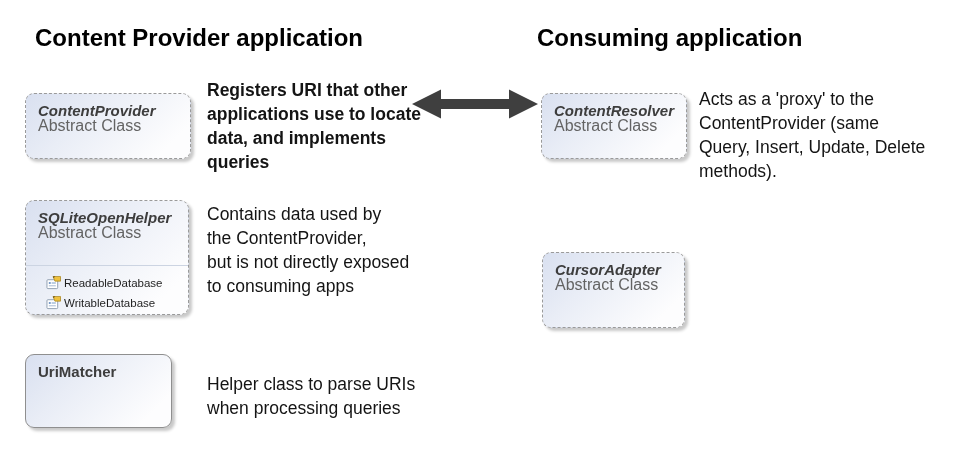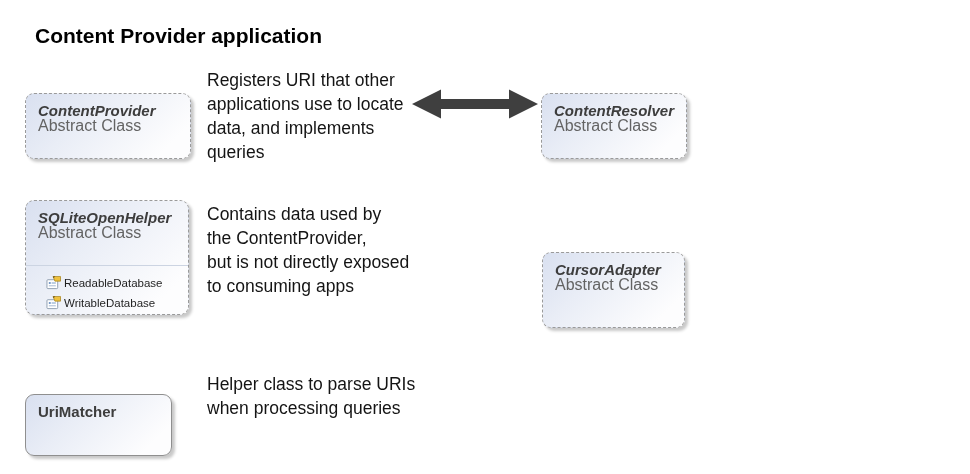--- a/index.html
+++ b/index.html
@@ -1,19 +1,19 @@
 <!DOCTYPE html>
 <html><head>
 <meta charset="utf-8">
 <style>
   html,body{margin:0;padding:0;background:#fff;}
   body{font-family:"Liberation Sans", sans-serif;}
   .stage{position:relative;width:970px;height:474px;background:#ffffff;overflow:hidden;}
 
-  .heading{position:absolute;font-size:21px;font-weight:bold;color:#000;letter-spacing:0;}
+  .heading{position:absolute;font-size:24px;font-weight:bold;color:#000;letter-spacing:0;}
 
   .clsbox{position:absolute;border-radius:9px;
     background:linear-gradient(135deg,#d9e0f0 0%,#e9edf6 35%,#fdfdfe 85%);
     box-shadow:3px 3px 3px #c9c9c9;
     padding:9px 10px 0 12px;box-sizing:border-box;}
   .clsbox.abstract{border:1px dashed #9a9a9a;}
   .clsbox.concrete{border:1px solid #8f8f8f;}
   .cls-title{font-size:15px;font-weight:bold;font-style:italic;color:#3d3d3d;line-height:15px;}
   .cls-title.upright{font-style:normal;}
   .cls-stereotype{font-size:16px;color:#636363;line-height:15px;}
@@ -27,40 +27,45 @@
     white-space:pre-line;}
 
   .arrow{position:absolute;}
 </style>
 </head>
 <body>
 
 <div class="stage">
 
   <div class="heading" style="left:35px;top:24px;">Content Provider application</div>
+  <div class="heading" style="left:537px;top:24px;">Consuming application</div>
 
   <div class="clsbox abstract" style="left:25px;top:93px;width:166px;height:66px;">
     <div class="cls-title">ContentProvider</div>
     <div class="cls-stereotype">Abstract Class</div>
   </div>
 
-  <div class="desc" style="left:207px;top:68px;width:230px;">Registers URI that other
+  <div class="desc" style="left:207px;top:78px;width:230px;font-weight:bold;">Registers URI that other
 applications use to locate
 data, and implements
 queries</div>
 
   <svg class="arrow" style="left:412px;top:89px;" width="126" height="30" viewBox="0 0 126 30">
     <polygon points="0,15 29,0.5 29,10 97,10 97,0.5 126,15 97,29.5 97,20 29,20 29,29.5" fill="#3f3f3f"></polygon>
   </svg>
 
   <div class="clsbox abstract" style="left:541px;top:93px;width:146px;height:66px;">
     <div class="cls-title">ContentResolver</div>
     <div class="cls-stereotype">Abstract Class</div>
   </div>
 
+  <div class="desc" style="left:699px;top:87px;width:260px;">Acts as a 'proxy' to the
+ContentProvider (same
+Query, Insert, Update, Delete
+methods).</div>
 
   <div class="clsbox abstract" style="left:25px;top:200px;width:164px;height:115px;">
     <div class="cls-title">SQLiteOpenHelper</div>
     <div class="cls-stereotype">Abstract Class</div>
     <div class="members">
       <div class="member-row">
         <svg width="15" height="14" viewBox="0 0 16 15">
           <rect x="1" y="4" width="11.5" height="9.5" rx="1" fill="#ffffff" stroke="#8d9cae" stroke-width="1"></rect>
           <rect x="3" y="6.5" width="2" height="2" fill="#6f94c4"></rect>
           <line x1="6" y1="7.5" x2="10.5" y2="7.5" stroke="#6f94c4" stroke-width="1"></line>
@@ -88,20 +93,20 @@
 the ContentProvider,
 but is not directly exposed
 to consuming apps</div>
 
   <div class="clsbox abstract" style="left:542px;top:252px;width:143px;height:76px;">
     <div class="cls-title">CursorAdapter</div>
     <div class="cls-stereotype">Abstract Class</div>
   </div>
 
 
-  <div class="clsbox concrete" style="left:25px;top:394px;width:147px;height:62px;">
+  <div class="clsbox concrete" style="left:25px;top:354px;width:147px;height:74px;">
     <div class="cls-title upright">UriMatcher</div>
   </div>
 
   <div class="desc" style="left:207px;top:372px;width:250px;">Helper class to parse URIs
 when processing queries</div>
 
 </div>
 
 </body></html>

